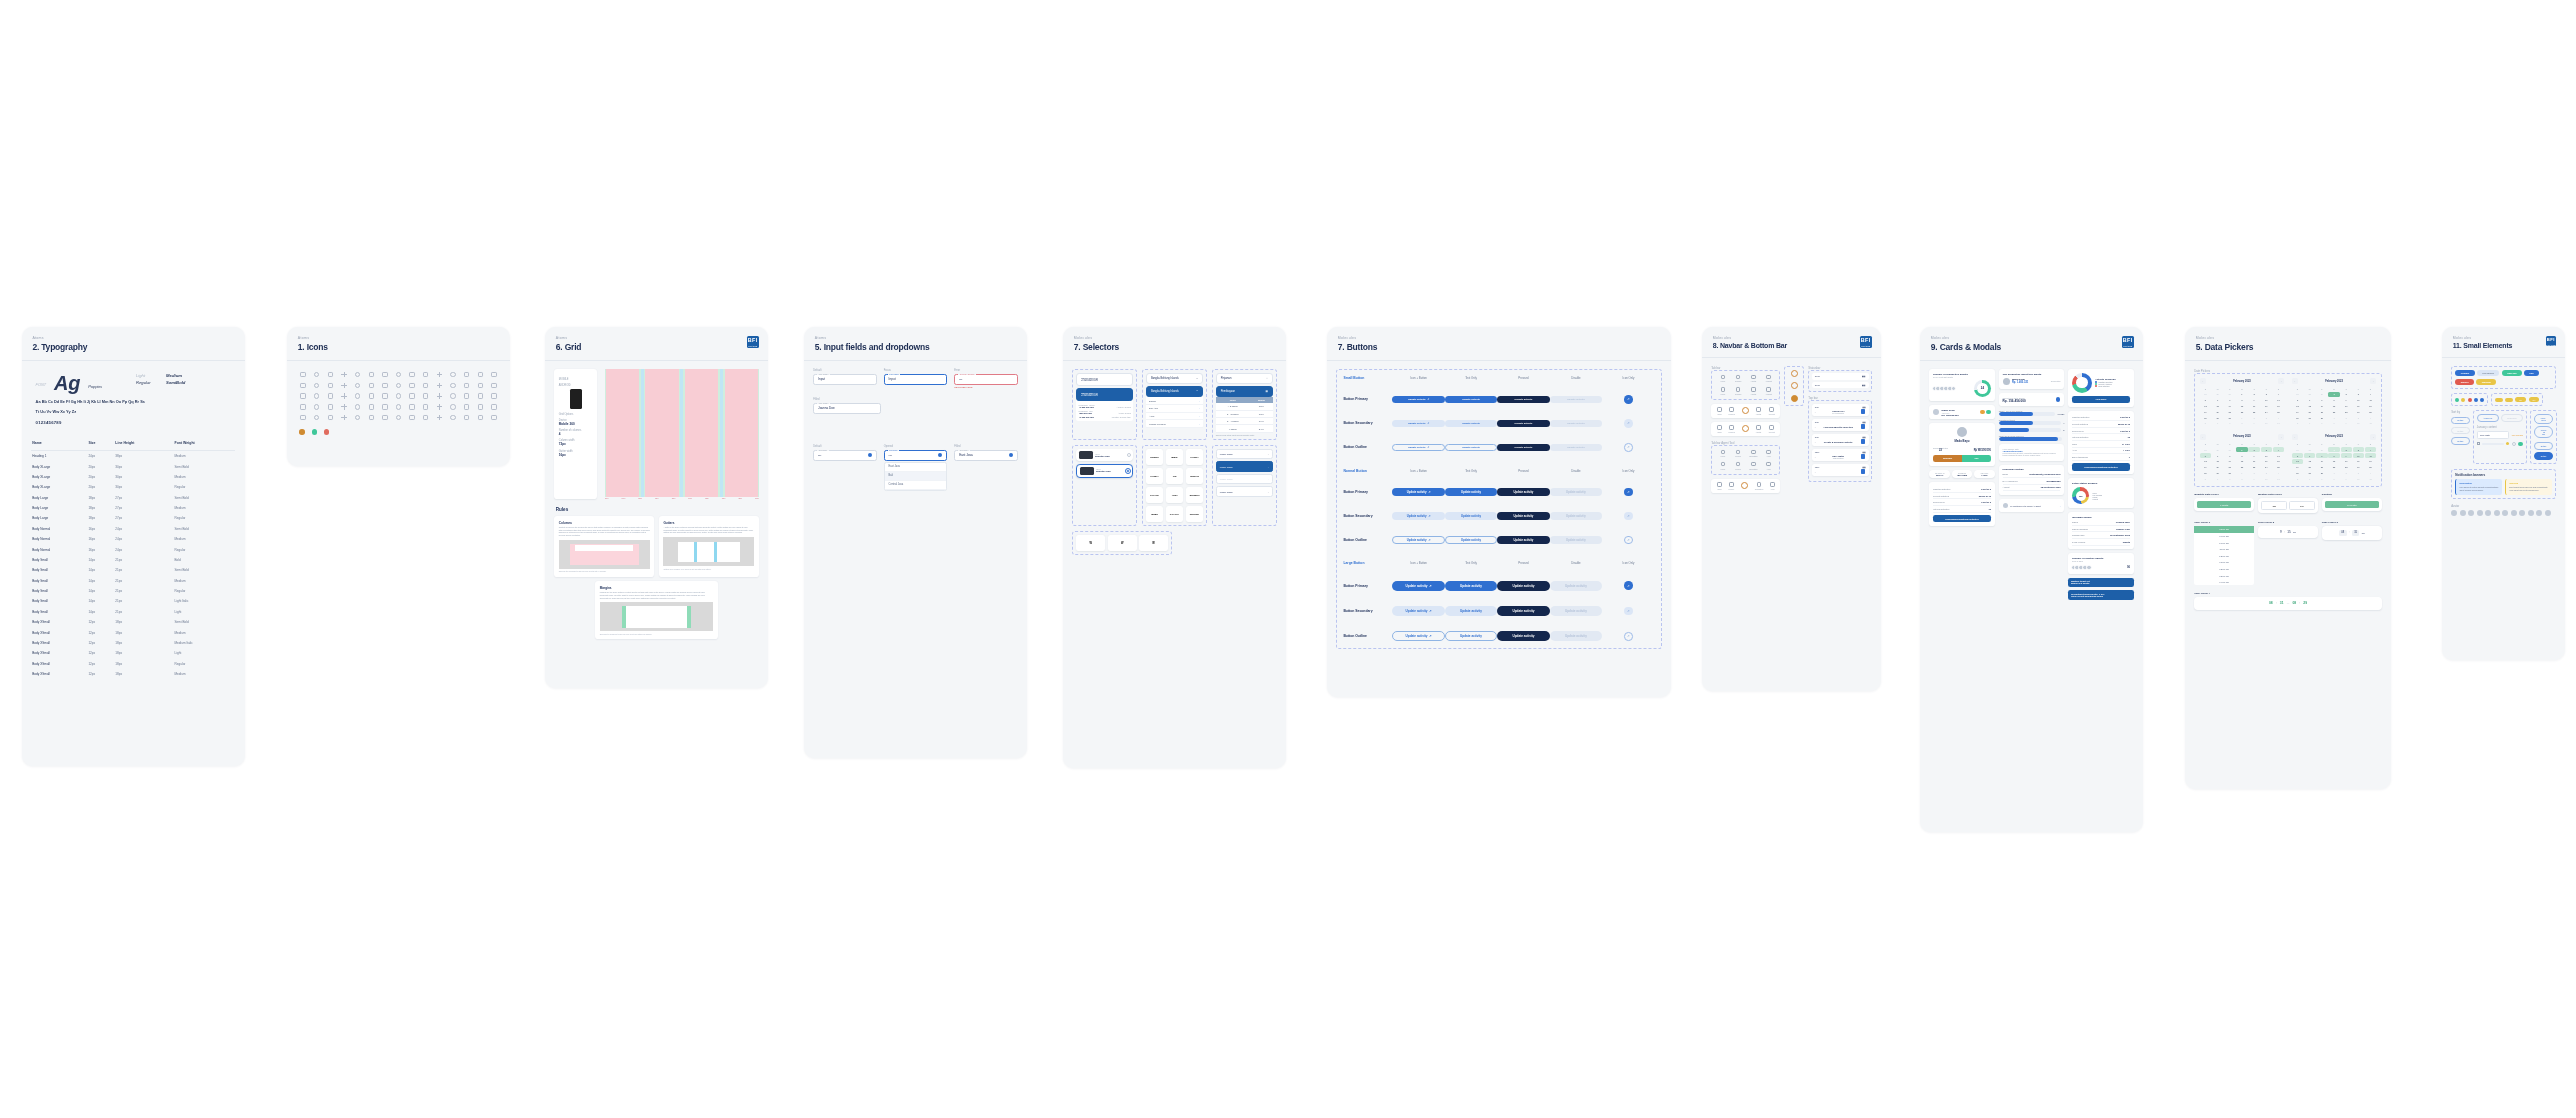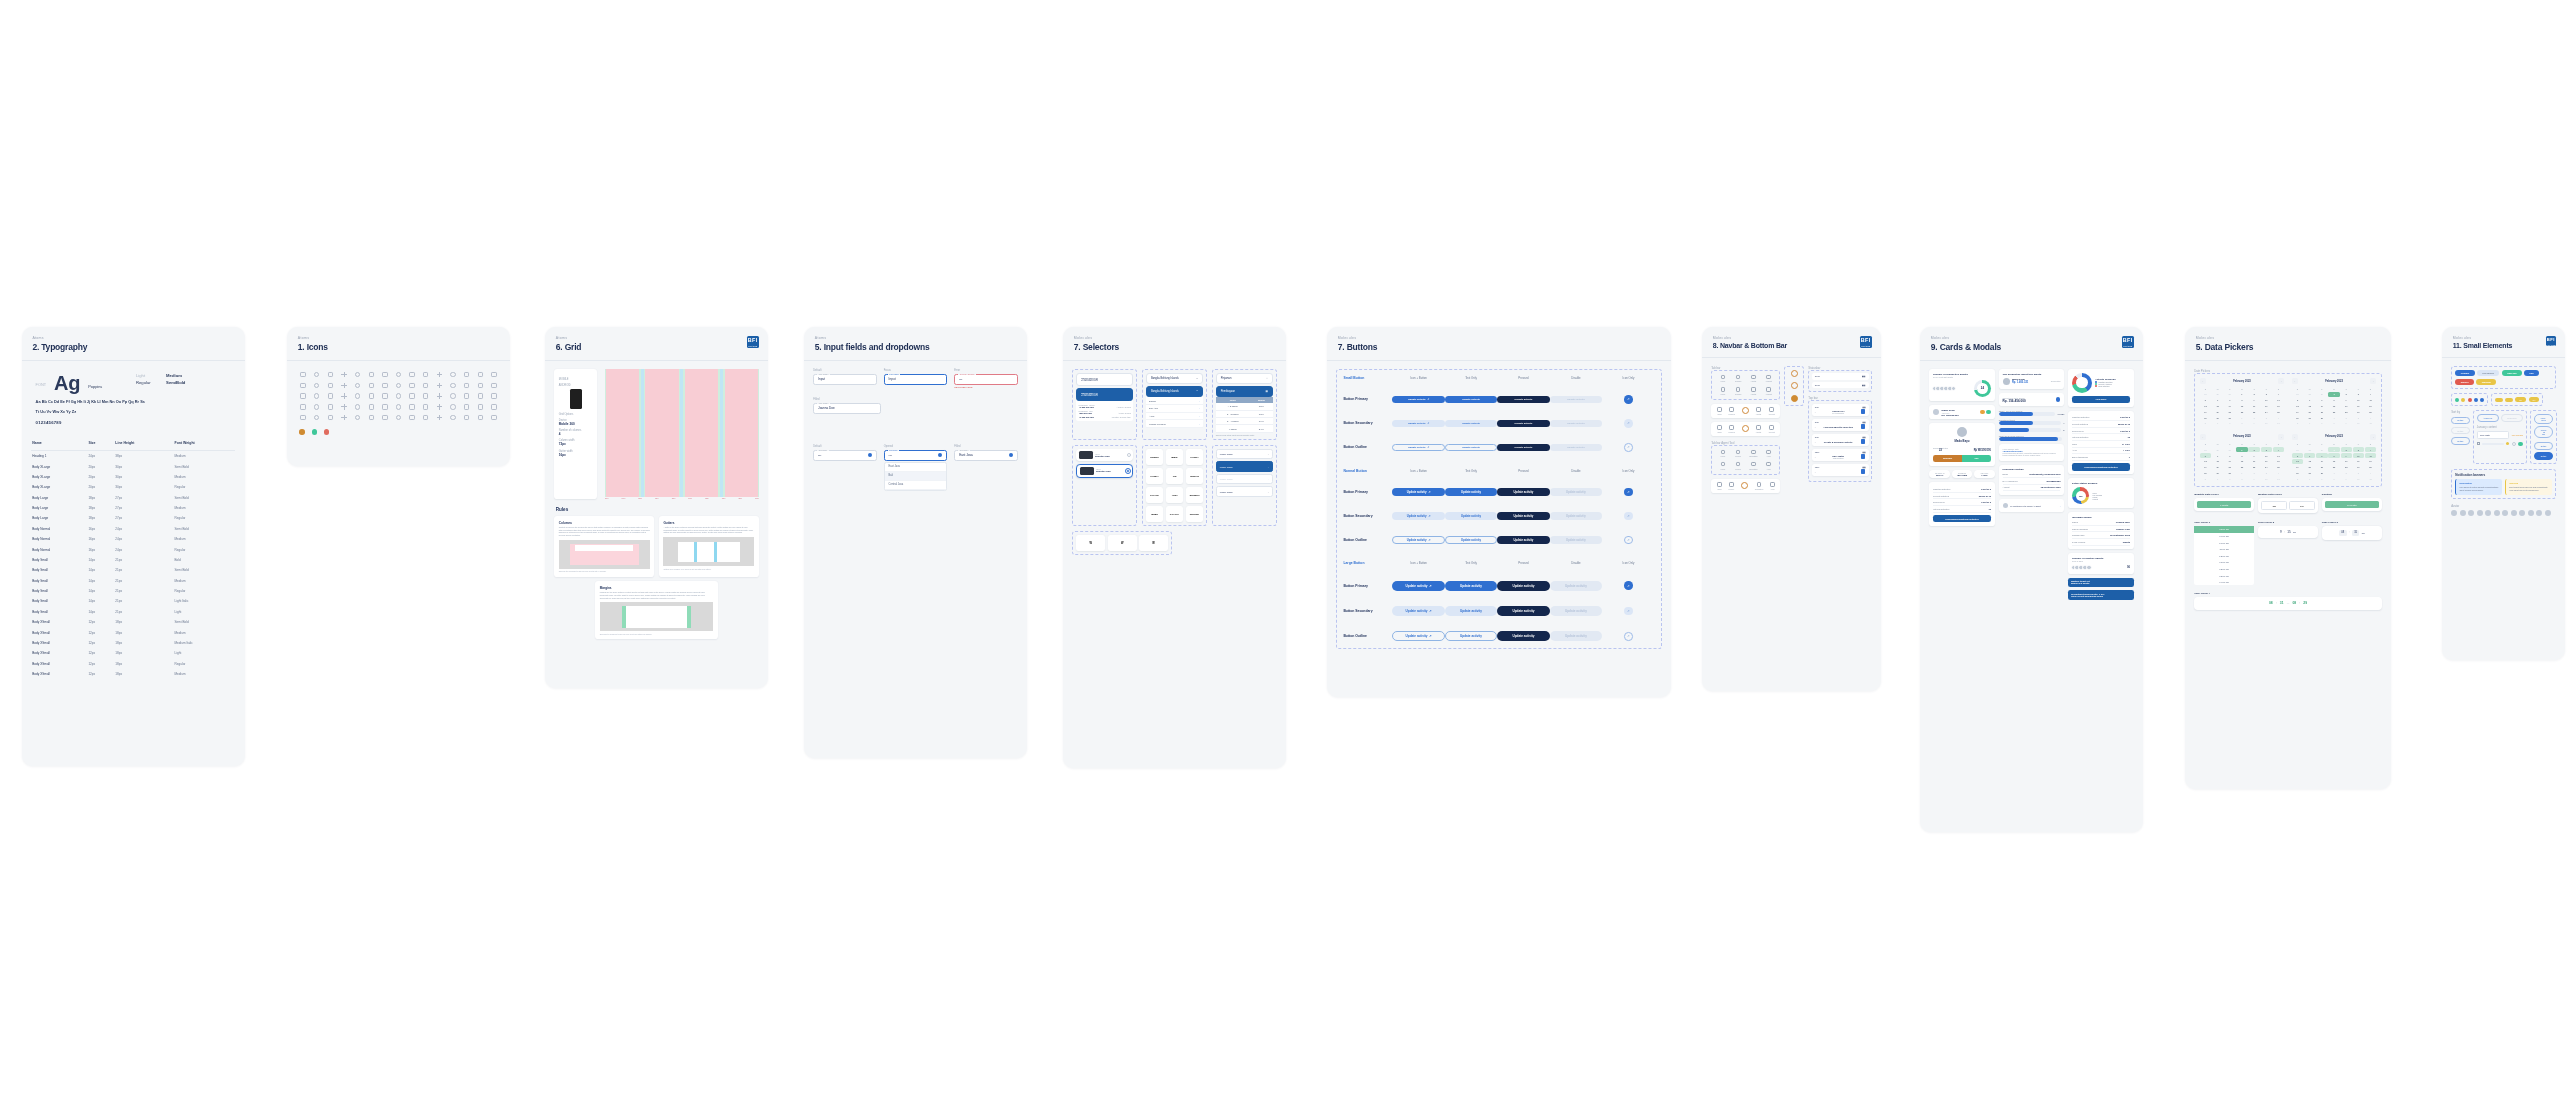--- a/index.html
+++ b/index.html
@@ -33,21 +33,21 @@
   }
   .bfi-logo span.sub { display:block; font-size: 2px; font-weight: 400; line-height: 2.3px; letter-spacing: 0; }
 
   
   .lbl { font-size: 2.8px; color: #9aa5b5; }
   .lbl-b { font-size: 3.1px; color: #2b3a5c; font-weight: 700; }
   .dashed { border: 0.8px dashed #b9c4f0; border-radius: 3.1px; }
   .card-w { background:#fff; border-radius:3.9px; box-shadow:0 0.8px 1.5px rgba(30,45,80,.10); }
 
   
-  .font-row { display:flex; align-items:flex-start; gap:7.7px; padding: 12.3px 14px 3.1px; }
+  .font-row { display:flex; align-items:flex-start; gap:7.7px; padding: 12.3px 14px 3.1px; font-style: italic; }
   .font-ag { font-size: 20px; font-weight: 700; color:#2b3a5c; line-height: 20px; }
   .font-cap { font-size: 3.9px; color:#b3bcc9; margin-top: 9.2px; }
   .font-name { font-size: 3.9px; color:#2b3a5c; margin-top: 10.8px; }
   .weights { margin-left: 26px; display:grid; grid-template-columns: 1fr 1fr; gap: 1.5px 10.8px; }
   .w-l { font-size:4.2px; color:#aeb8c6; }
   .w-r { font-size:4.2px; color:#2b3a5c; }
   .w-m { font-size:4.2px; color:#2b3a5c; font-weight:600; }
   .w-sb { font-size:4.2px; color:#2b3a5c; font-weight:800; }
   .glyphs { padding: 3.1px 14px 0; font-size:3.9px; color:#2b3a5c; line-height:6.2px; font-weight:600; }
   .digits { padding: 4.6px 14px 7.7px; font-size:4.3px; color:#2b3a5c; font-weight:700; letter-spacing:0.2px; }

